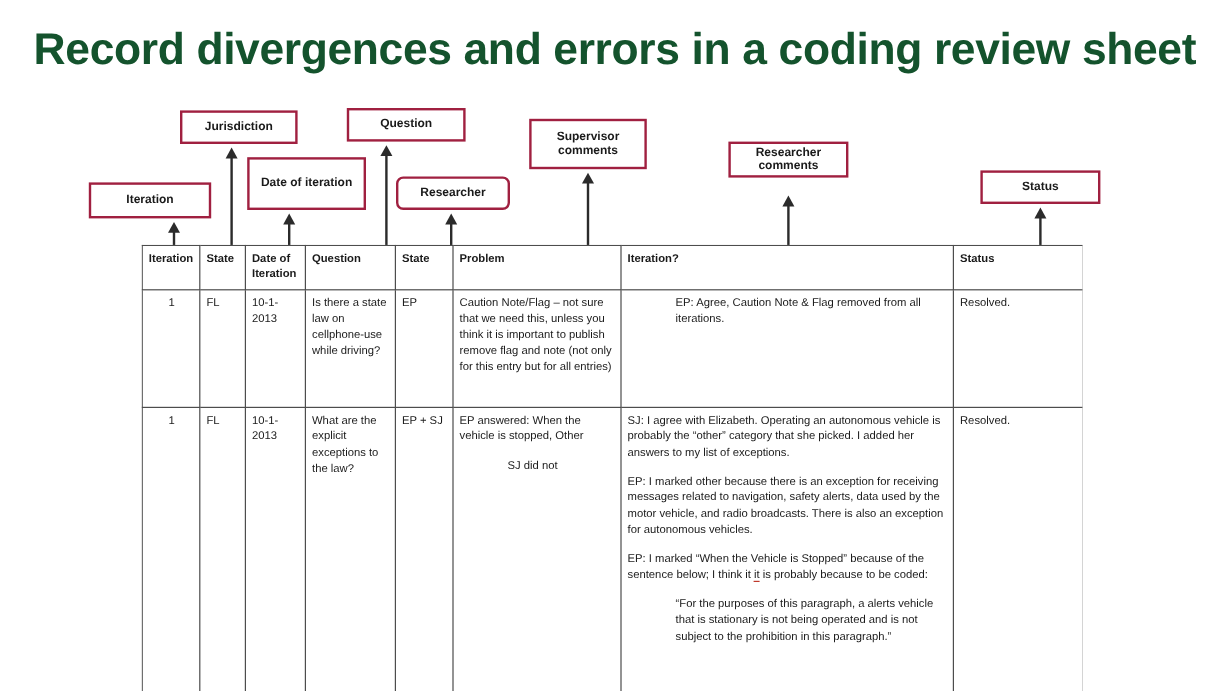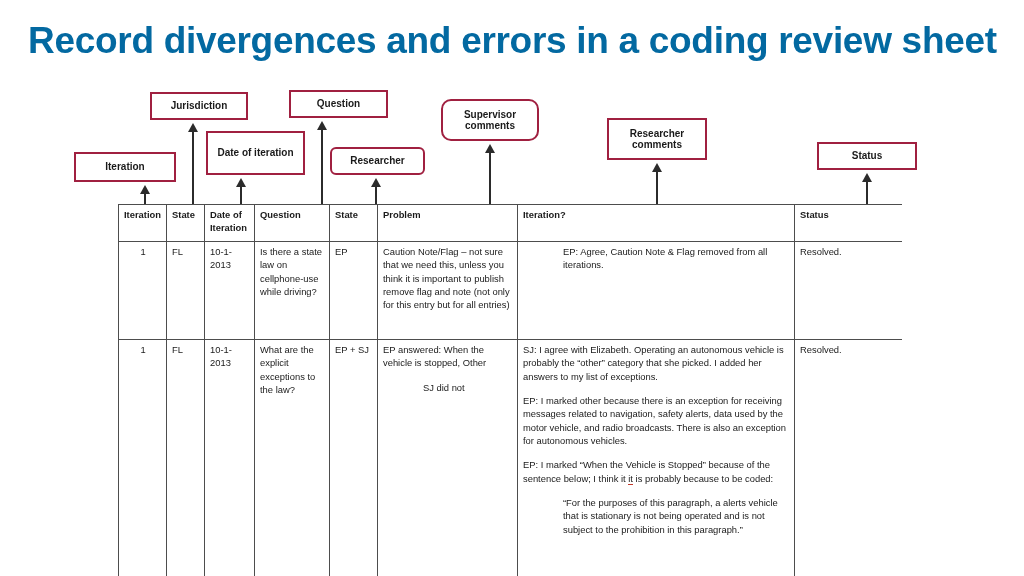--- a/index.html
+++ b/index.html
@@ -16,21 +16,21 @@
   }
 
   
   #slide-title {
     position: absolute;
     left: 28px;
     top: 22px;
     width: 960px;
     font-size: 37px;
     font-weight: bold;
-    color: #0369a1;
+    color: #14532d;
     letter-spacing: -0.3px;
     line-height: 1.05;
     white-space: nowrap;
   }
 
   
   .callout {
     position: absolute;
     box-sizing: border-box;
     border: 2px solid #a02040;
@@ -136,25 +136,25 @@
 </div>
 
 <div class="callout" style="left:289px; top:90px; width:99px; height:28px;">
   <span>Question</span>
 </div>
 
 <div class="callout" style="left:330px; top:147px; width:95px; height:28px;border-radius:6px;">
   <span>Researcher</span>
 </div>
 
-<div class="callout" style="left:441px; top:99px; width:98px; height:42px;border-radius:10px;">
+<div class="callout" style="left:441px; top:99px; width:98px; height:42px;">
   <span>Supervisor comments</span>
 </div>
 
-<div class="callout" style="left:607px; top:118px; width:100px; height:42px;">
+<div class="callout" style="left:607px; top:118px; width:100px; height:30px;">
   <span>Researcher comments</span>
 </div>
 
 <div class="callout" style="left:817px; top:142px; width:100px; height:28px;">
   <span>Status</span>
 </div>
 
 <div class="arrow" style="left:140px; top:185px; height:20px;">
   <div class="head"></div>
     <div class="shaft"></div>

